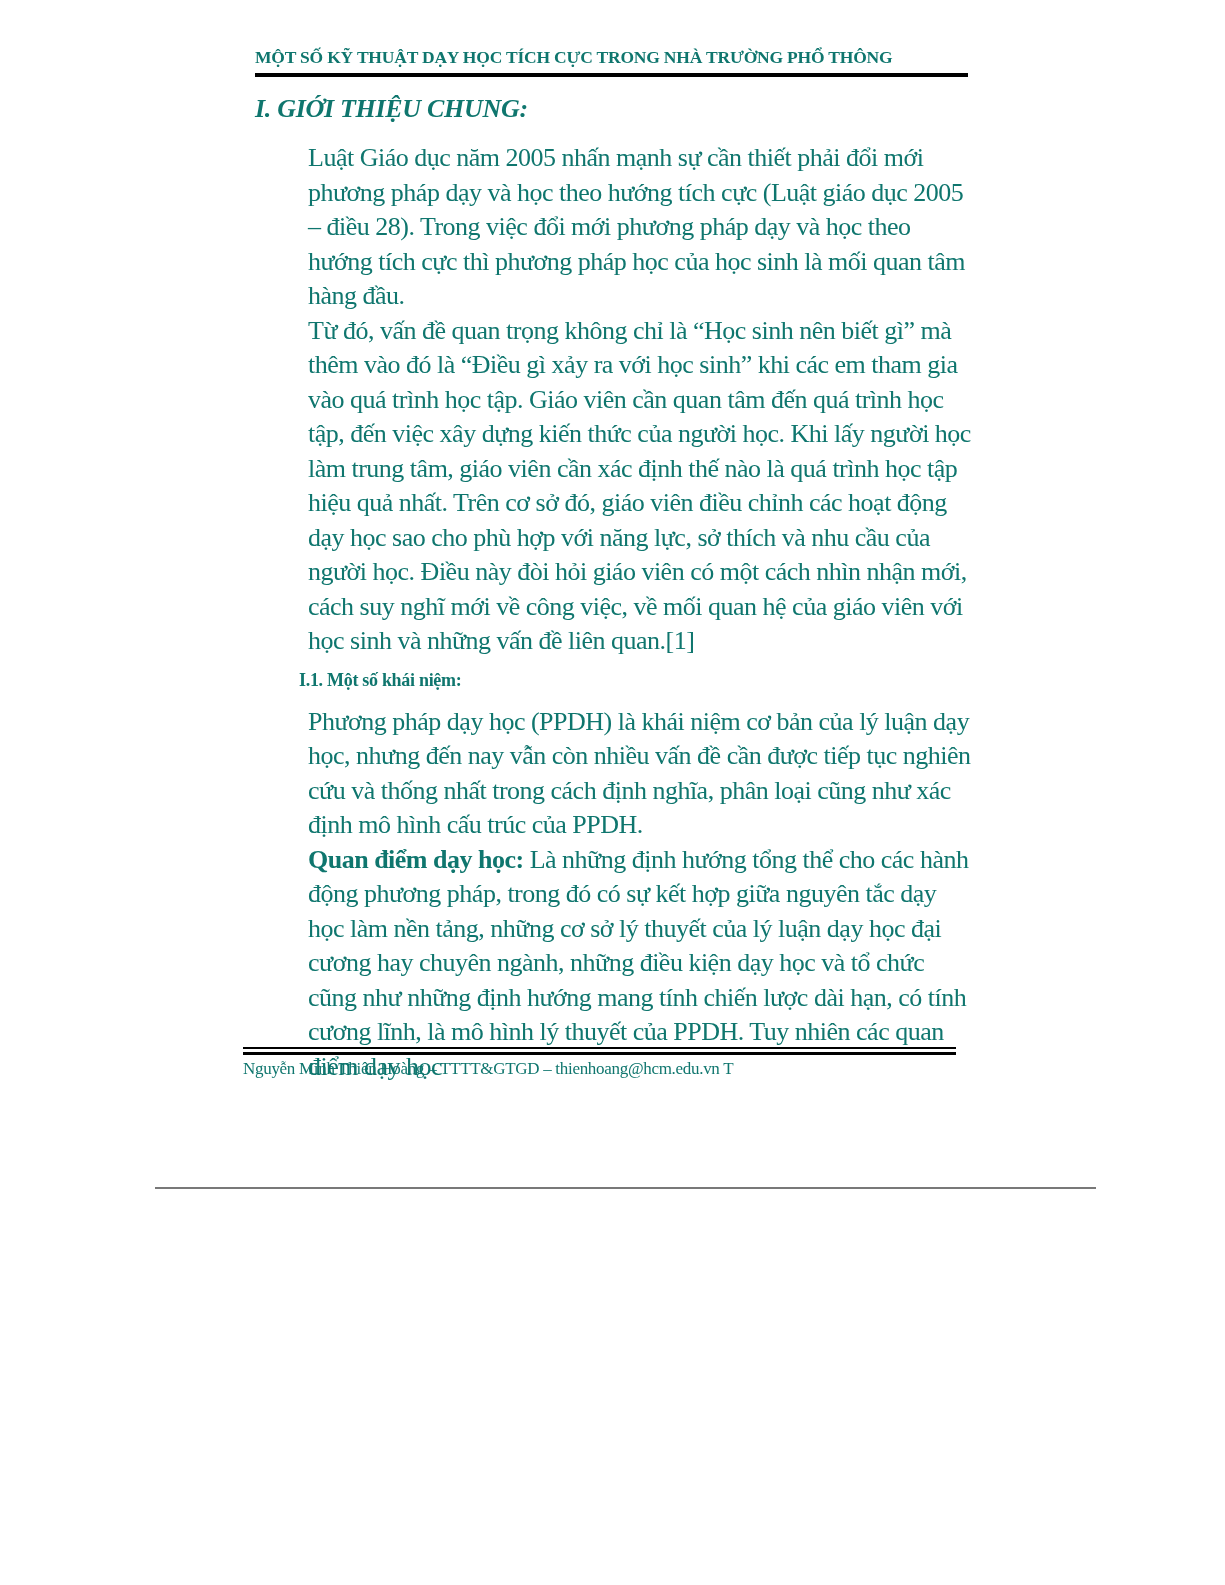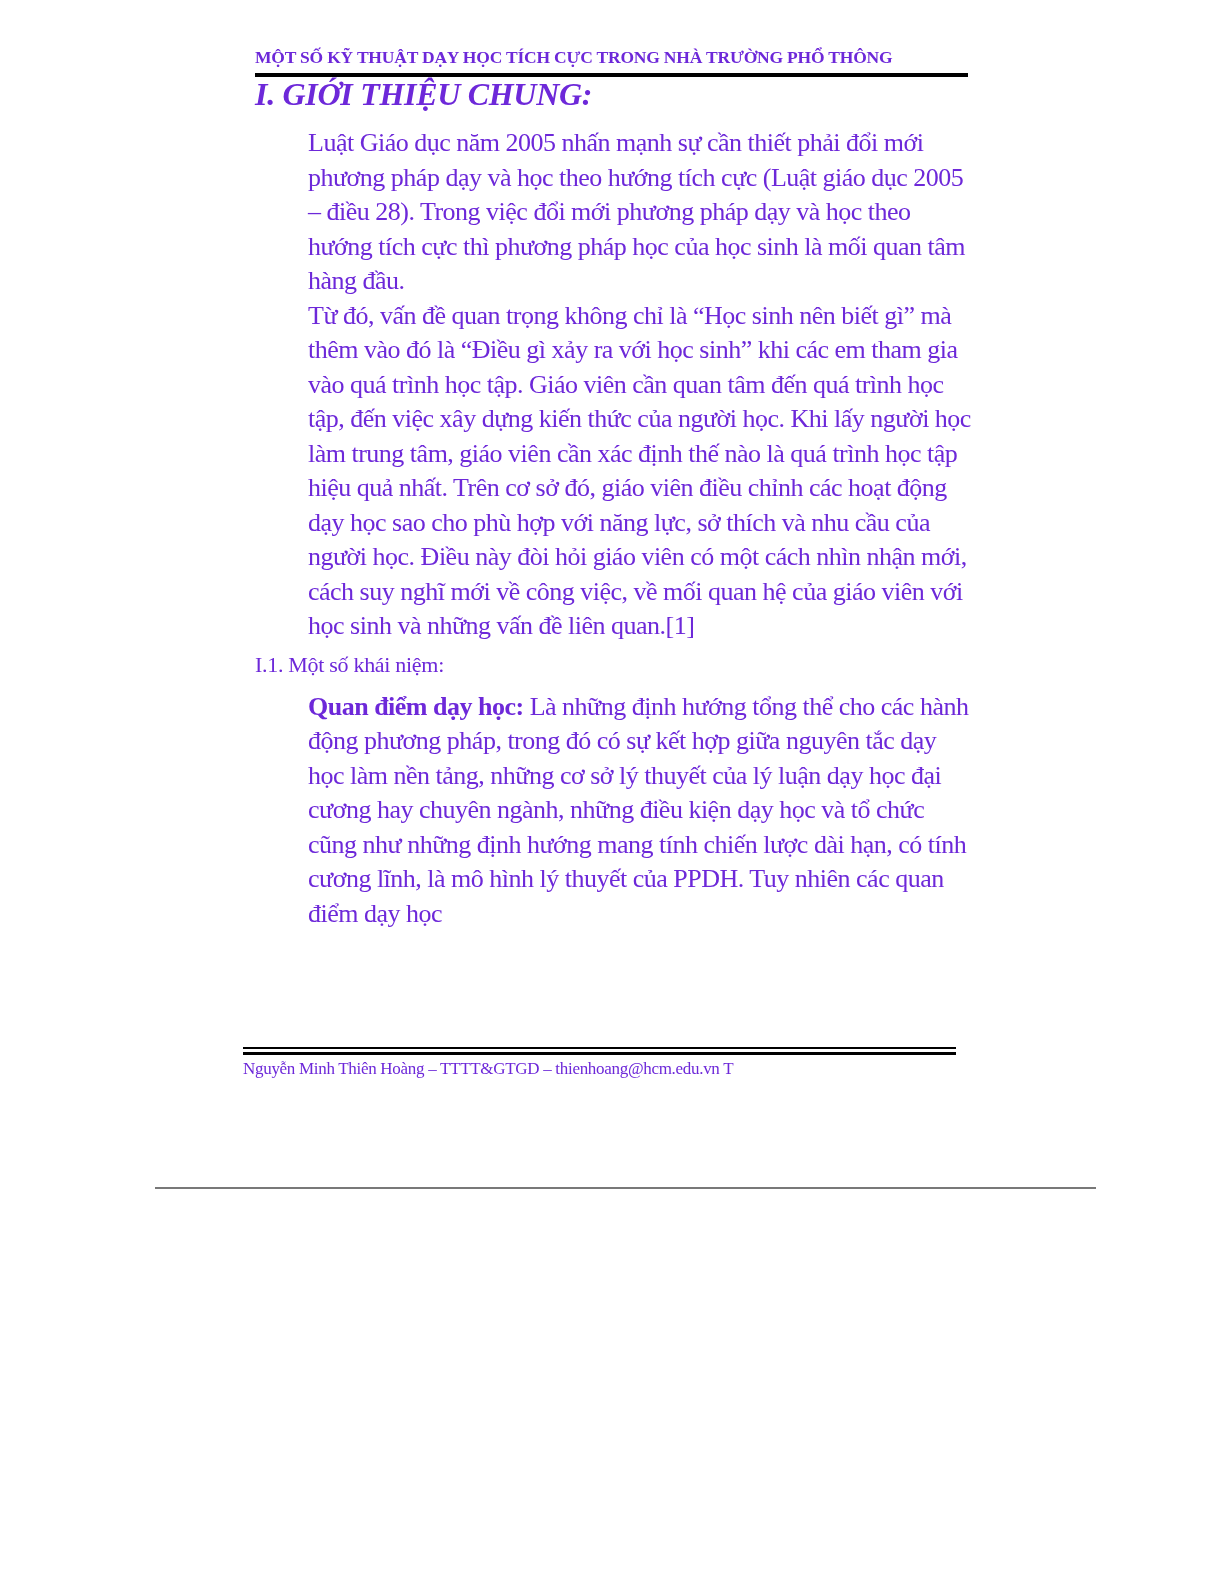--- a/index.html
+++ b/index.html
@@ -3,66 +3,67 @@
 <meta charset="utf-8">
 <style>
   * { margin: 0; padding: 0; box-sizing: border-box; }
   html, body { background: #e9e9e9; }
   .page {
     position: relative;
     width: 1225px;
     height: 1585px;
     background: #ffffff;
     font-family: "Liberation Serif", "DejaVu Serif", serif;
-    color: #6d28d9;
+    color: #0f766e;
     overflow: hidden;
   }
   .content {
     position: absolute;
     left: 255px;
     top: 46px;
     width: 713px;
   }
   .doc-header {
     border-bottom: 4px solid #000;
     padding-bottom: 5px;
   }
   .doc-header h1 {
     font-size: 17.5px;
     font-weight: bold;
     letter-spacing: -0.2px;
     line-height: 22px;
     white-space: nowrap;
   }
   h2.main-heading {
-    margin-top: 1px;
-    font-size: 32px;
+    margin-top: 16px;
+    font-size: 26px;
     font-weight: bold;
     font-style: italic;
     line-height: 32px;
     letter-spacing: -0.3px;
   }
   .body-block {
     margin-left: 53px;
     width: 663px;
   }
   .body-block.first { margin-top: 16px; }
   .body-block.second { margin-top: 10px; }
   .body-block p {
     font-size: 26px;
     line-height: 34.5px;
     letter-spacing: -0.5px;
     text-align: left;
   }
   h3.sub-heading {
     margin-top: 6px;
-    font-size: 22px;
-    font-weight: normal;
+    font-size: 18px;
+    font-weight: bold;
     line-height: 30px;
     letter-spacing: -0.3px;
+    margin-left: 44px;
   }
   .lead-bold { font-weight: bold; text-align: right; }
   .doc-footer {
     position: absolute;
     left: 243px;
     top: 1047px;
     width: 713px;
   }
   .footer-rule {
     height: 8px;
@@ -98,20 +99,21 @@
     <h2 class="main-heading">I. GIỚI THIỆU CHUNG:</h2>
 
     <div class="body-block first">
       <p>Luật Giáo dục năm 2005 nhấn mạnh sự cần thiết phải đổi mới phương pháp dạy và học theo hướng tích cực (Luật giáo dục 2005 – điều 28). Trong việc  đổi mới phương pháp dạy và học theo hướng tích cực thì phương pháp học của học sinh là mối quan tâm hàng đầu.</p>
       <p>Từ đó, vấn đề quan trọng không chỉ là “Học sinh nên biết gì” mà thêm vào đó là “Điều gì xảy ra với học sinh” khi các em tham gia vào quá trình học tập. Giáo viên cần quan tâm đến quá trình học tập, đến việc xây dựng kiến thức của người học. Khi lấy người học làm trung tâm, giáo viên cần xác định thế nào là quá trình học tập hiệu quả nhất. Trên cơ sở đó, giáo viên điều chỉnh các hoạt động dạy học sao cho phù hợp với năng lực, sở thích và nhu cầu của người học. Điều này đòi hỏi giáo viên có một cách nhìn nhận mới, cách suy nghĩ mới về công việc, về mối quan hệ của giáo viên với học sinh và những vấn đề liên quan.[1]</p>
     </div>
 
     <h3 class="sub-heading">I.1. Một số khái niệm:</h3>
 
     <div class="body-block second">
+      <p>Phương pháp dạy học (PPDH) là khái niệm cơ bản của lý luận dạy học, nhưng đến nay vẫn còn nhiều vấn đề cần được tiếp tục nghiên cứu và thống nhất trong cách định nghĩa, phân loại cũng như xác định mô hình cấu trúc của PPDH.</p>
       <p><span class="lead-bold">Quan điểm dạy học:</span><span> Là những định hướng tổng thể cho các hành động phương pháp, trong đó có sự kết hợp giữa nguyên tắc dạy học làm nền tảng, những cơ sở lý thuyết của lý luận dạy học đại cương hay chuyên ngành, những điều kiện dạy học và tổ chức cũng như những định hướng mang tính chiến lược dài hạn, có tính cương lĩnh, là mô hình lý thuyết của PPDH. Tuy nhiên các quan điểm dạy học</span></p>
     </div>
 
   </div>
 
   <div class="doc-footer">
     <div class="footer-rule"></div>
     <div class="footer-text">Nguyễn Minh Thiên Hoàng – TTTT&amp;GTGD – thienhoang@hcm.edu.vn T</div>
   </div>
 

